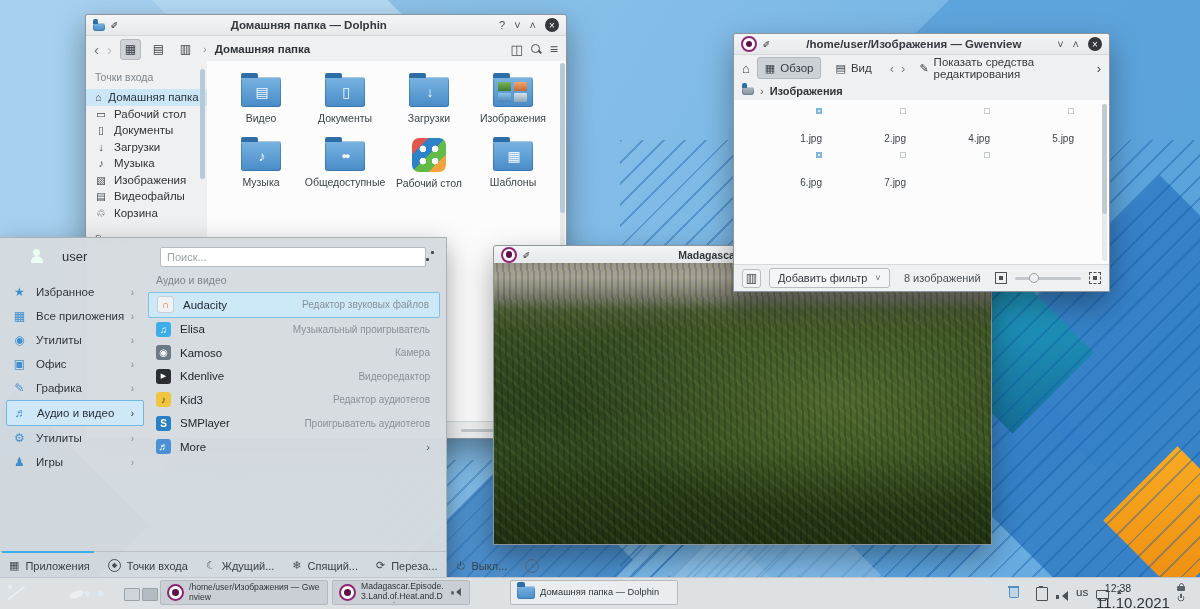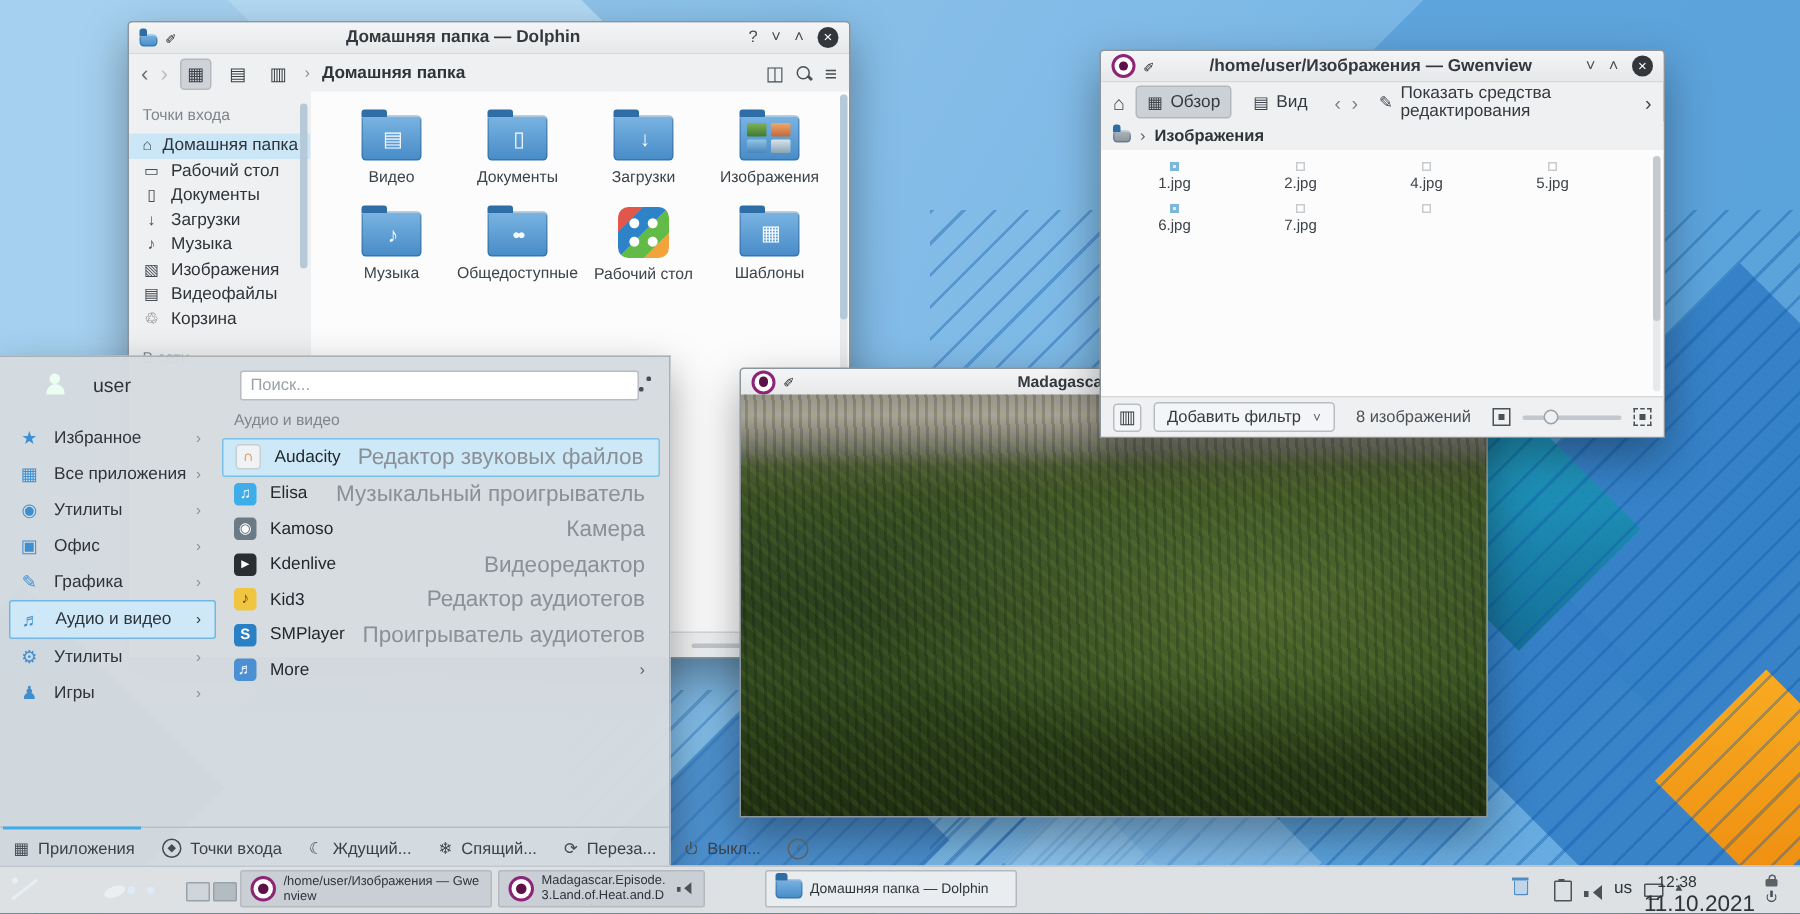--- a/index.html
+++ b/index.html
@@ -1,17 +1,17 @@
 <!DOCTYPE html>
 <html><head>
 <meta charset="utf-8">
 <style>
   html,body{margin:0;padding:0}
   #stage{position:relative;width:1200px;height:609px;overflow:hidden;
-    font-family:"Liberation Sans","DejaVu Sans",sans-serif;background:#0f172a;
+    font-family:"Liberation Sans","DejaVu Sans",sans-serif;background:#fdba74;
     -webkit-font-smoothing:antialiased}
   .abs{position:absolute}
 
   
   .wp{position:absolute;inset:0;overflow:hidden;
     background:linear-gradient(120deg,#9ccaec 0%,#7db9e6 55%,#5fa6de 100%)}
   .shape{position:absolute}
   .rot{transform:rotate(45deg)}
 
   
@@ -62,21 +62,21 @@
   .vthumb{position:absolute;width:5px;border-radius:3px;background:#b6c9d8}
 
   
   .gtool{display:flex;align-items:center;gap:7px;height:26px;padding:0 8px;font-size:11.5px;color:#343a40}
   .gbtn{display:flex;align-items:center;gap:5px;height:20px;padding:0 7px;border-radius:3px}
   .gbtn.pressed{background:#ccd1d5;border:1px solid #b2b8be}
   .crumbbar{display:flex;align-items:center;gap:6px;height:19px;padding:0 8px;
     background:#eff0f1;border-bottom:1px solid #d6d9dc;font-size:11px;color:#565d64}
   .gthumbs{position:absolute;left:0;top:66px;right:0;bottom:26px;background:#fcfcfc;overflow:hidden;
     display:flex;flex-wrap:wrap;align-content:flex-start;gap:8px 6px;padding:8px 10px}
-  .gcell{width:78px;display:flex;flex-direction:column;align-items:center;gap:3px}
+  .gcell{width:78px;display:flex;flex-direction:column;align-items:flex-end;gap:19px}
   .frame{background:#fff;border:1px solid #c6cbd0;padding:2px}
   .frame.sel{border:2px solid #7db8dc;background:#ddeefa;padding:1px}
   .ph{width:70px;height:44px}
   .gbottom{position:absolute;left:0;right:0;bottom:0;height:26px;background:#eff0f1;
     border-top:1px solid #d6d9dc;display:flex;align-items:center;gap:8px;padding:0 8px;font-size:11px;color:#3c434a}
   .fbtn{display:flex;align-items:center;gap:8px;height:18px;padding:0 8px;background:#f4f5f6;
     border:1px solid #b7bdc3;border-radius:3px;font-size:11px;color:#343a40}
 
   
   .t1{background:linear-gradient(180deg,#aecfe9 0%,#e8f0f4 20%,#7fb257 38%,#45823a 62%,#2f5c2b 100%)}
@@ -119,21 +119,21 @@
   .search{position:absolute;left:160px;top:9px;width:252px;height:18px;background:#fff;
     border:1px solid #b6bcc2;border-radius:2px;font-size:11px;color:#2e343a;padding:0 6px;
     font-family:"Liberation Sans",sans-serif}
   .search::placeholder{color:#9aa1a8}
   .cat{display:flex;align-items:center;height:24px;padding:0 6px;gap:9px}
   .cat .cg{width:15px;text-align:center;font-size:12px;color:#3f8fd0}
   .cat .cv{position:absolute;right:10px;color:#8a9096;font-size:10px}
   .cat.sel{background:#cfe8f8;border:1px solid #73b8e4;border-radius:2px}
   .aprow{display:flex;align-items:center;height:23.5px;gap:9px;padding:0 8px;position:relative}
   .aprow .nm{font-size:11.5px;color:#23282d}
-  .aprow .ds{position:absolute;right:10px;font-size:15px;color:#8a9096}
+  .aprow .ds{position:absolute;right:10px;font-size:10px;color:#8a9096}
   .aprow.sel{background:#cde9f8;border:1px solid #7cc1e8;border-radius:2px}
   .apic{width:15px;height:15px;border-radius:3px;display:flex;align-items:center;justify-content:center;
     font-size:10px;color:#fff;font-weight:700;flex:0 0 15px}
   .lfoot{position:absolute;left:0;right:0;bottom:0;height:27px;border-top:1px solid #b9bfc4;
     display:flex;align-items:center;font-size:11px;color:#3a4147}
   .fitem{display:flex;align-items:center;gap:6px;padding:0 9px;height:100%;position:relative;white-space:nowrap}
   .fitem .fg{font-size:11px;color:#454d55}
   .tabline{position:absolute;left:2px;top:-1px;width:92px;height:2px;background:#3daee9}
 
   

